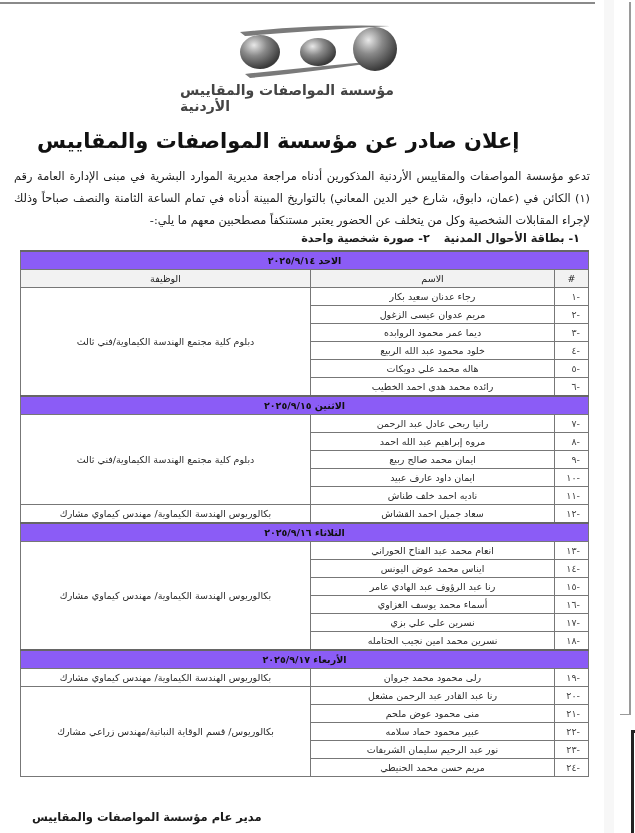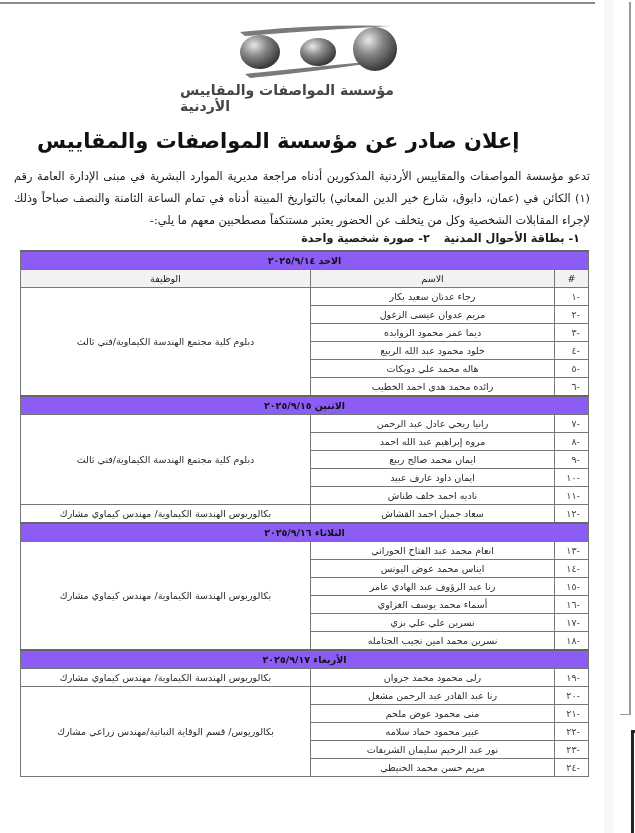--- a/index.html
+++ b/index.html
@@ -240,18 +240,19 @@
           <td class="num">-٢٣</td>
           <td>نور عبد الرحيم سليمان الشريفات</td>
         </tr>
         <tr>
           <td class="num">-٢٤</td>
           <td>مريم حسن محمد الحنيطي</td>
         </tr>
       </tbody>
   </table>
 
+  <div class="signature">مدير عام مؤسسة المواصفات والمقاييس</div>
 </div>
 
 <div class="margin-gutter"></div>
 <div class="side-frame"></div>
 <div class="side-frame-bottom"></div>
 <div class="side-box"></div>
 
 </body></html>

